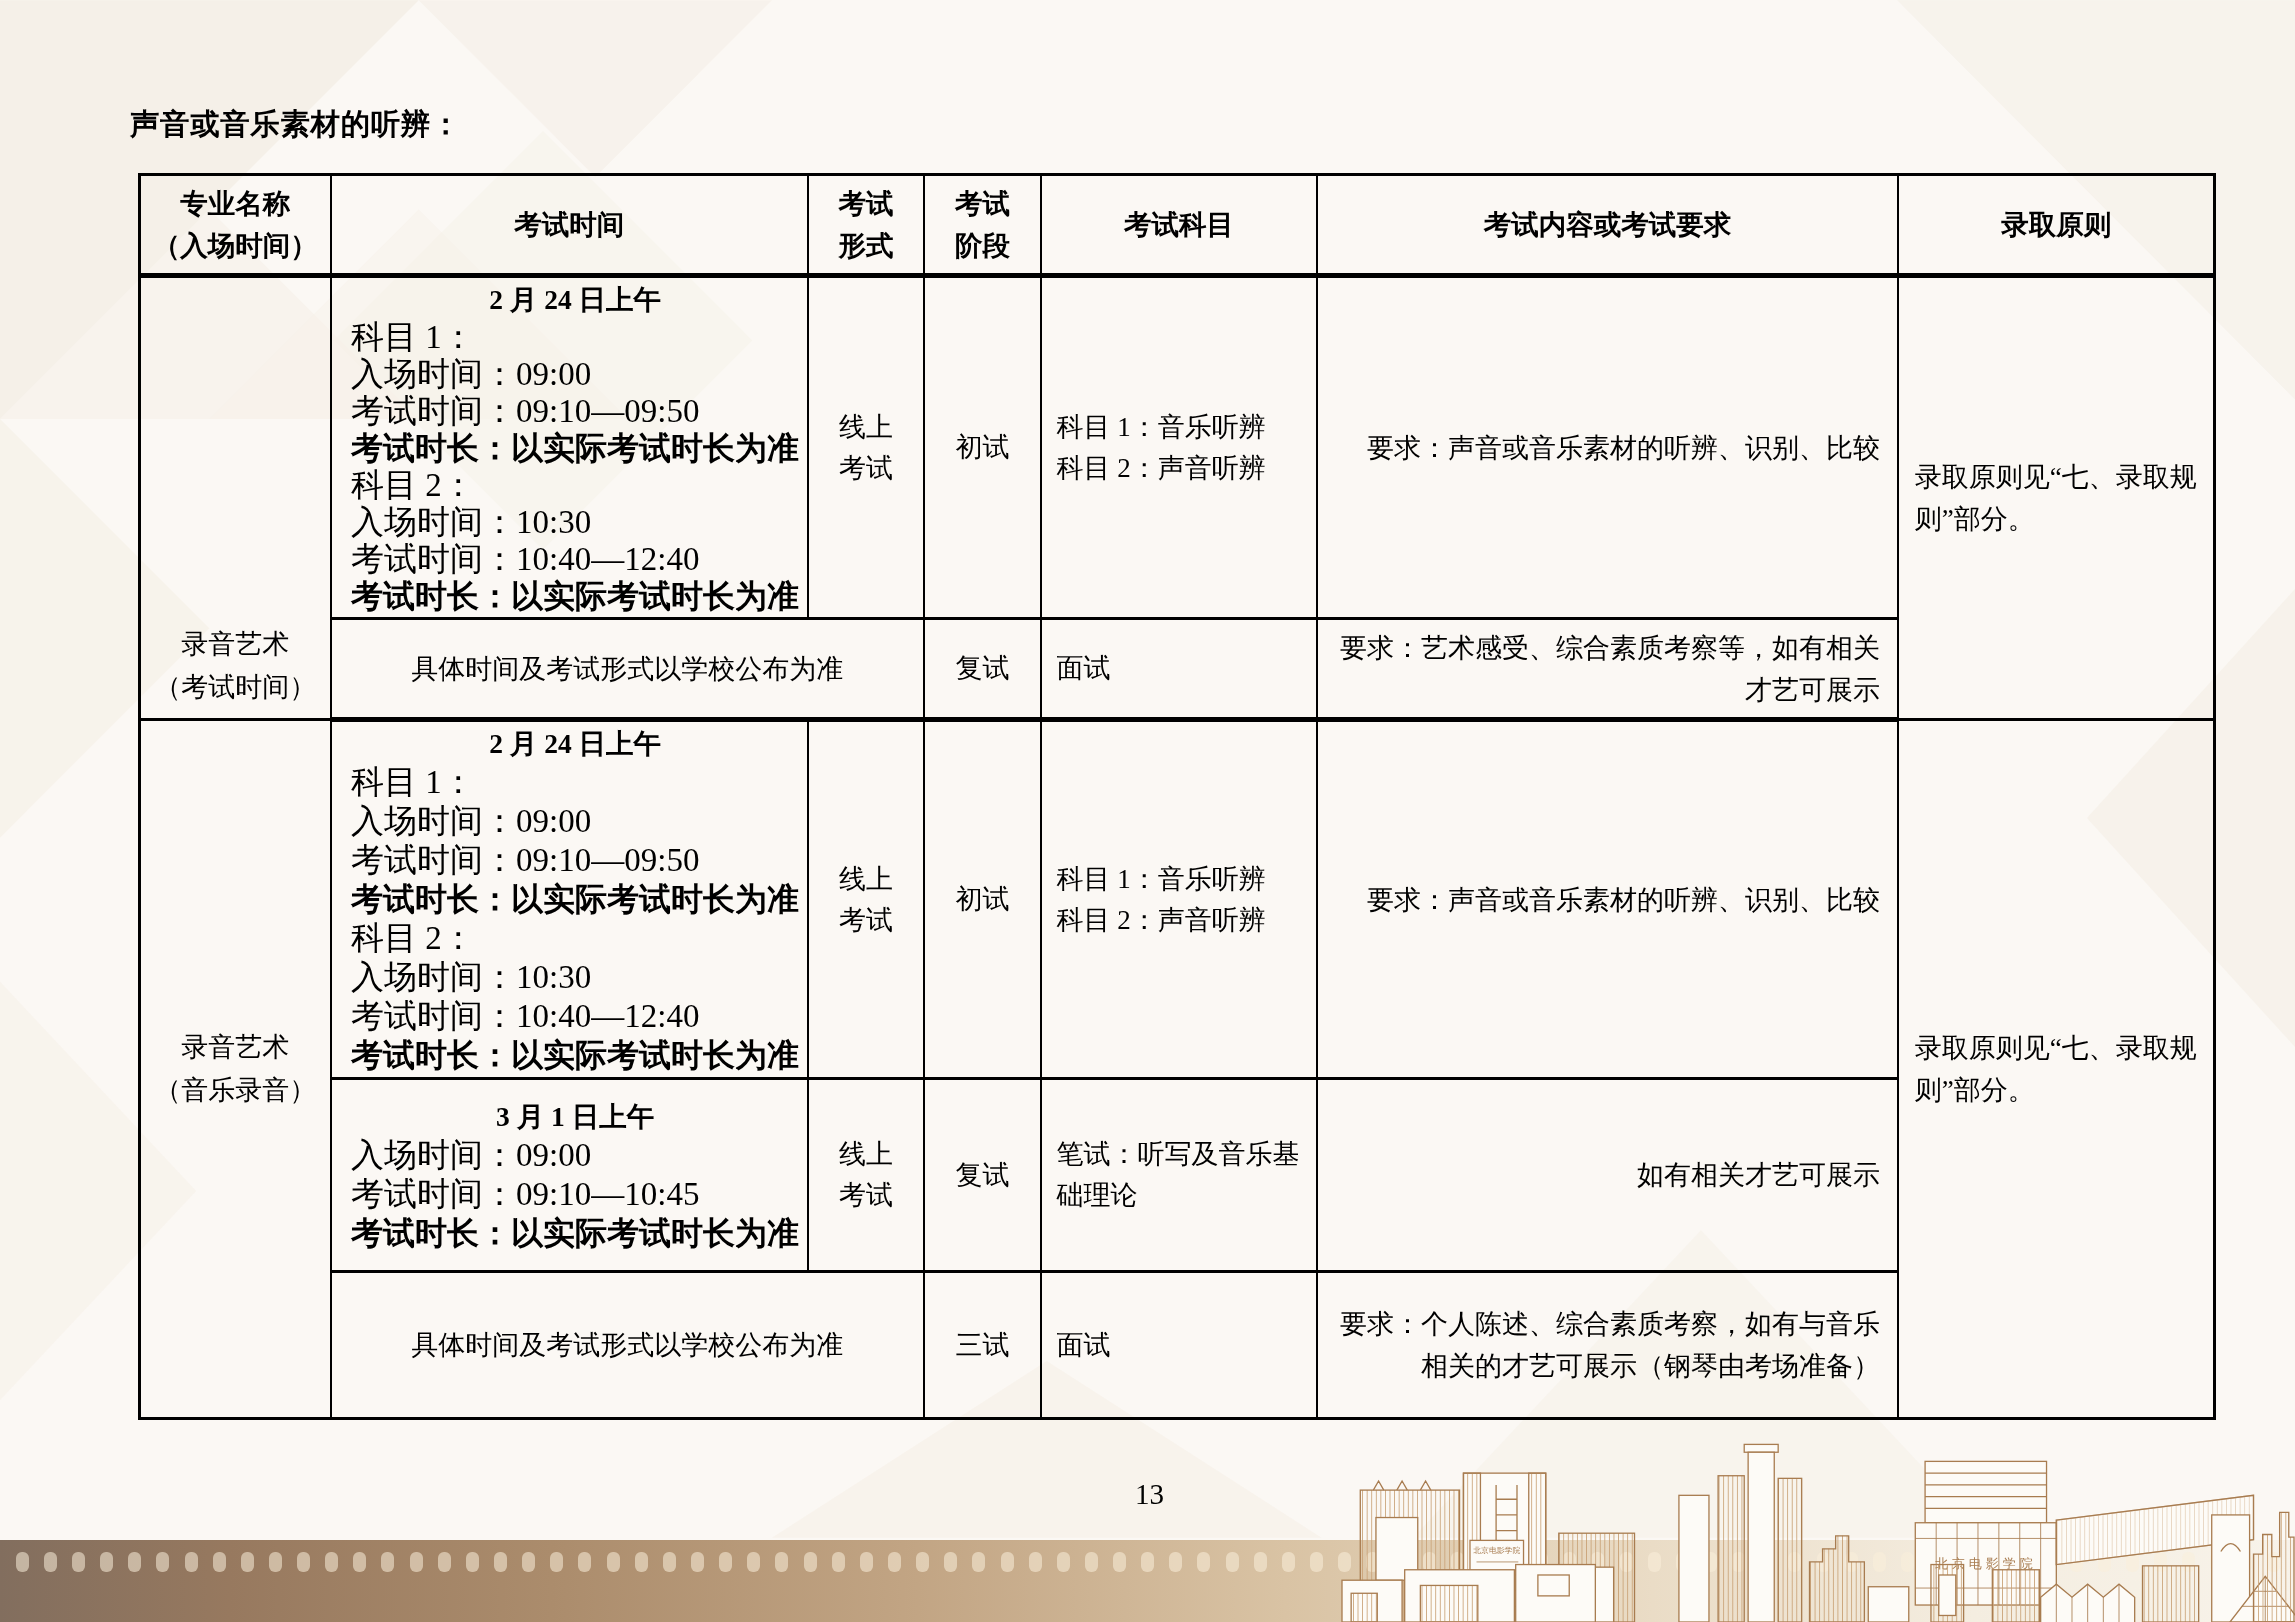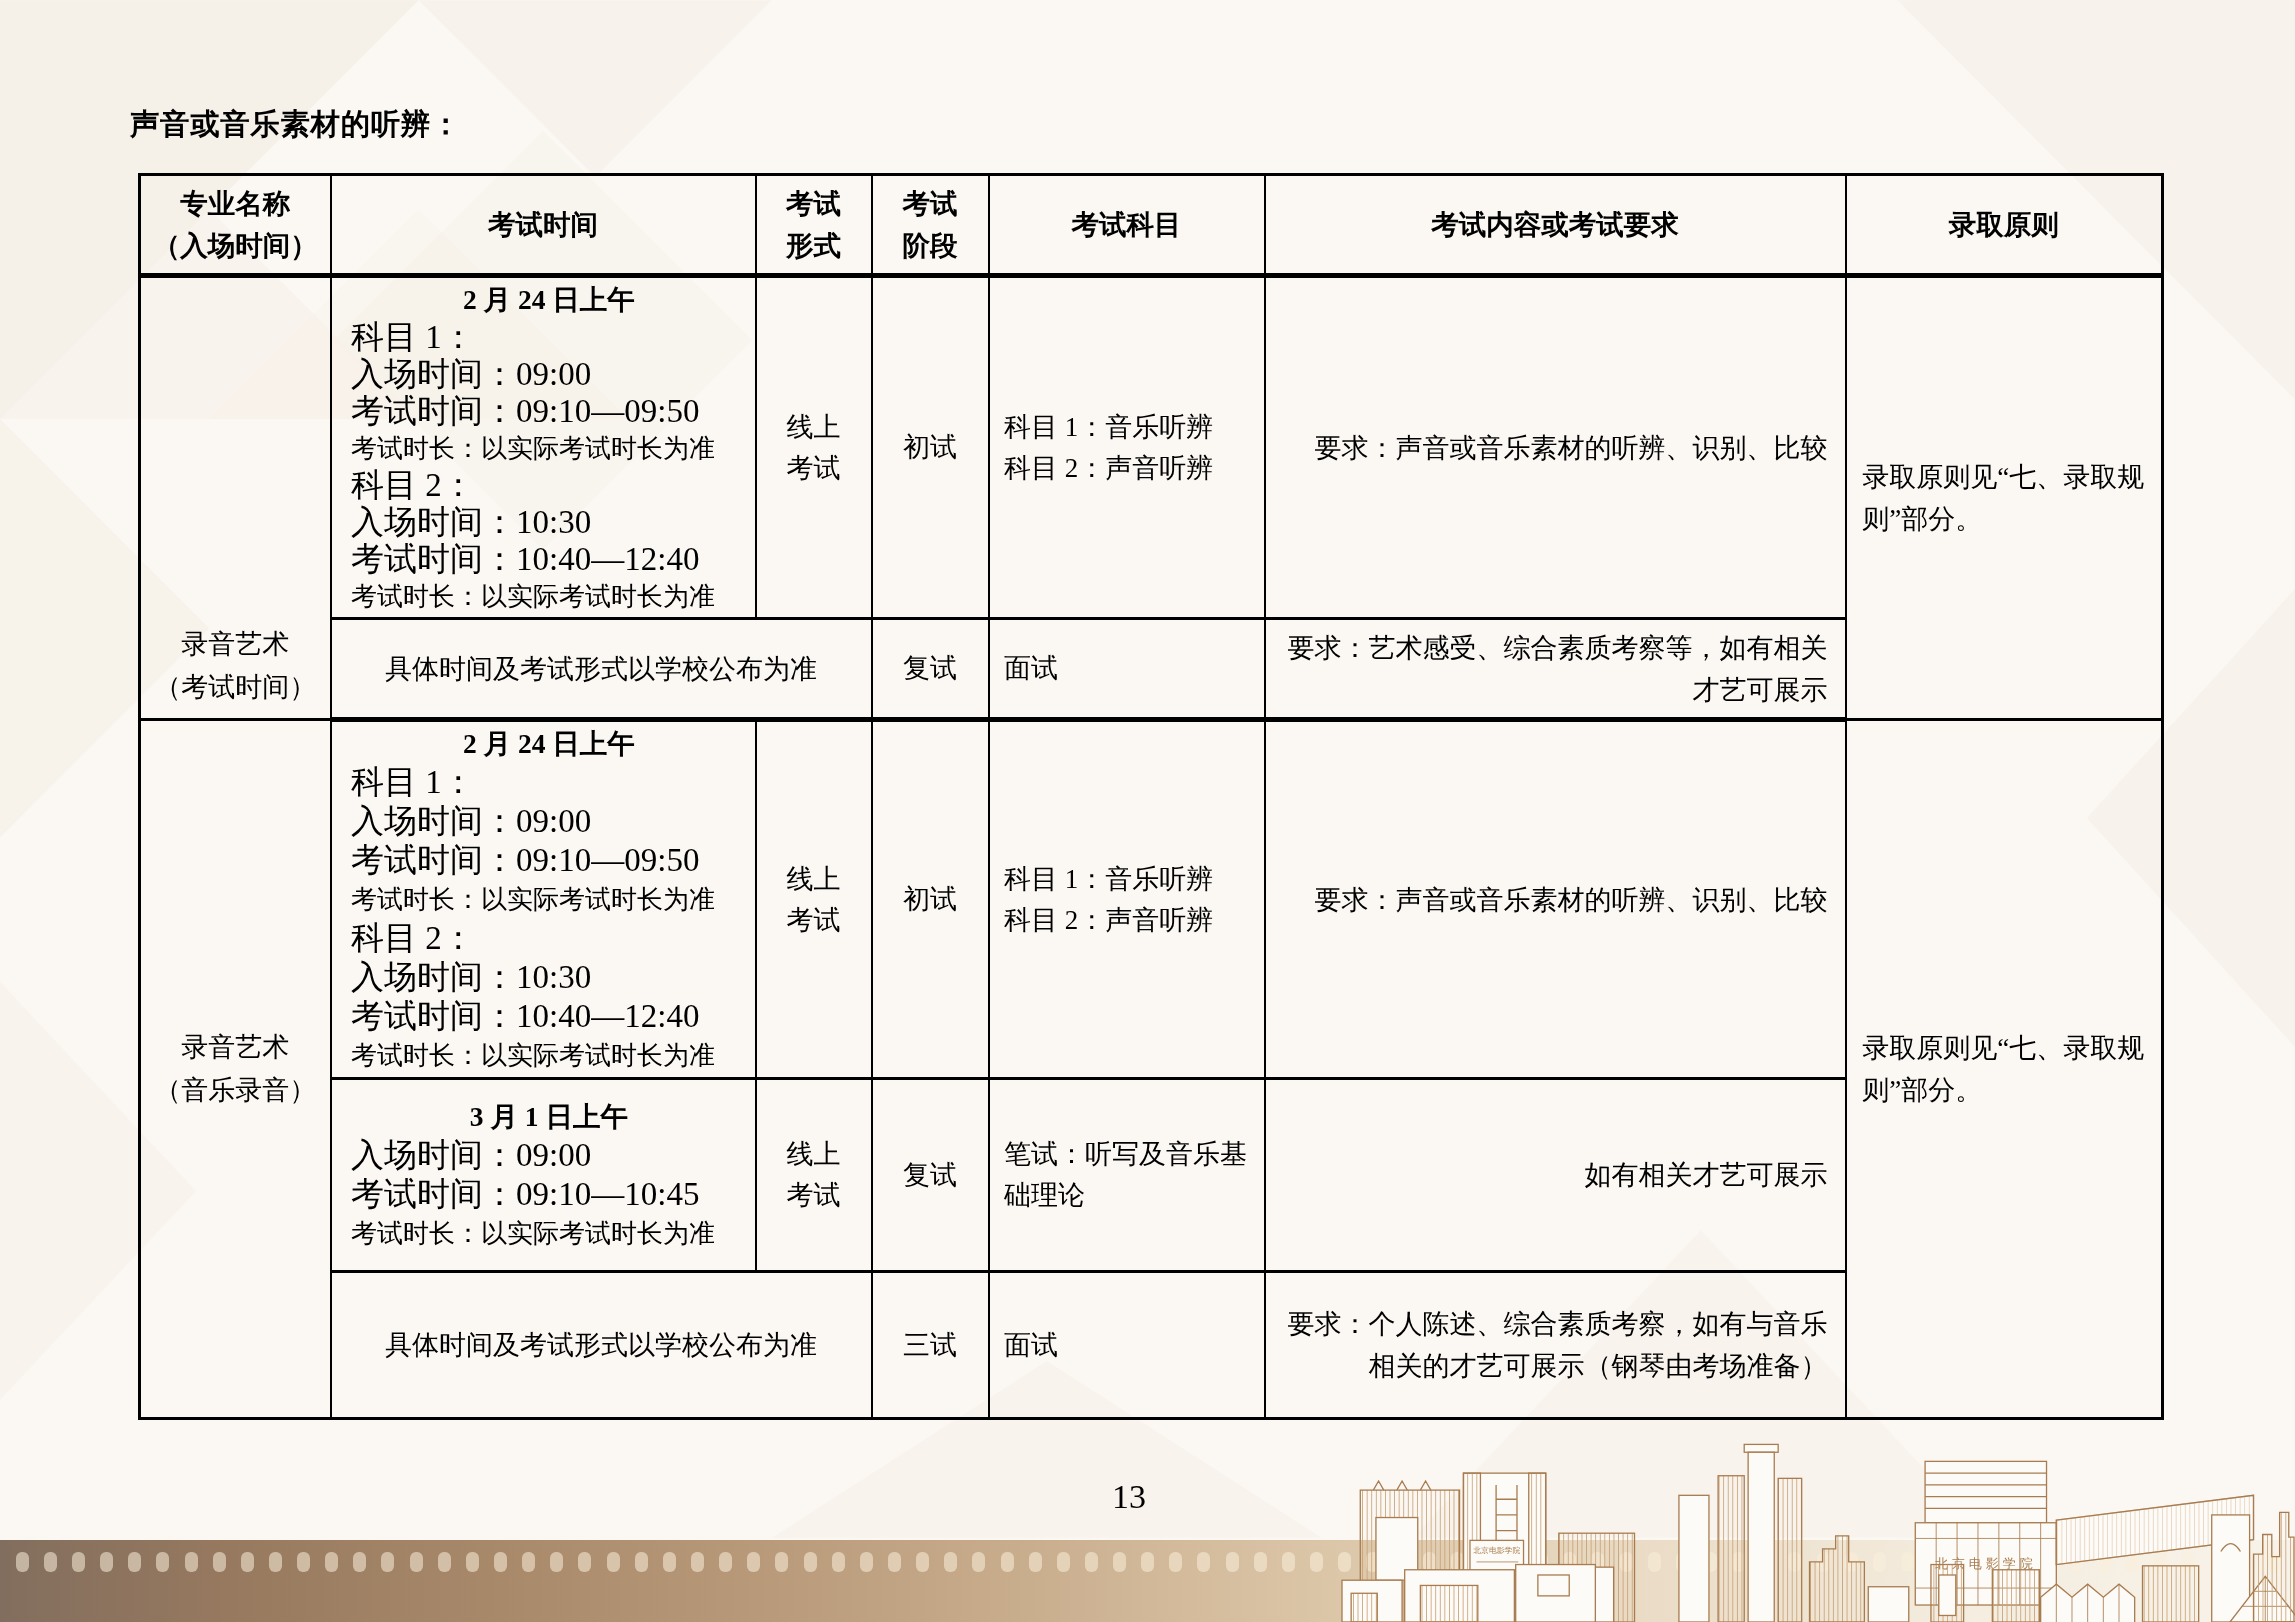--- a/index.html
+++ b/index.html
@@ -33,31 +33,31 @@
   tr.group-end td{border-bottom-width:5.2px;}
   .major-cell{font-size:27.5px;line-height:43px;text-align:center;}
   .va-bottom{vertical-align:bottom !important;padding-bottom:9.2px !important;}
 
   .time-cell{padding:2.6px 7.9px 2.6px 19.6px !important;text-align:left;}
   .t-line{line-height:37px;white-space:nowrap;font-size:33px;}
   .t-head{line-height:38px;font-weight:bold;text-align:center;font-size:27.5px;}
   .g2 .t-line{line-height:39px;}
   .bold-sans{
     font-family:"Liberation Sans","DejaVu Sans",sans-serif;
-    font-weight:400;font-size:26px;letter-spacing:0px;
+    font-weight:700;font-size:32px;letter-spacing:0px;
   }
   .form-cell,.stage-cell{text-align:center;line-height:41px;}
   .subject-cell{padding:6.5px 14.4px !important;text-align:left;line-height:41px;}
   .content-cell{padding:6.5px 17px !important;text-align:right;line-height:42px;}
   .notice-cell{text-align:center;line-height:38px;}
   .admission-cell{padding:6.5px 15.7px !important;text-align:left;line-height:42px;}
 
   .page-number{
-    position:absolute;left:1112px;top:1478px;width:52px;text-align:left;
-    font-size:34px;
+    position:absolute;left:1112px;top:1478px;width:52px;text-align:right;
+    font-size:29px;
   }
 
   
   .footer-strip{
     position:absolute;left:0;top:1540px;width:2295px;height:83px;
     background:linear-gradient(90deg,#826e5e 0%,#97795f 10%,#ab8c6c 24%,#c2a584 40%,
       #d9c3a4 56%,#eadcc6 72%,#f4ede0 86%,#f8f3ea 100%);
   }
   .perf{
     position:absolute;top:12.4px;width:13px;height:19.6px;border-radius:5.9px;

